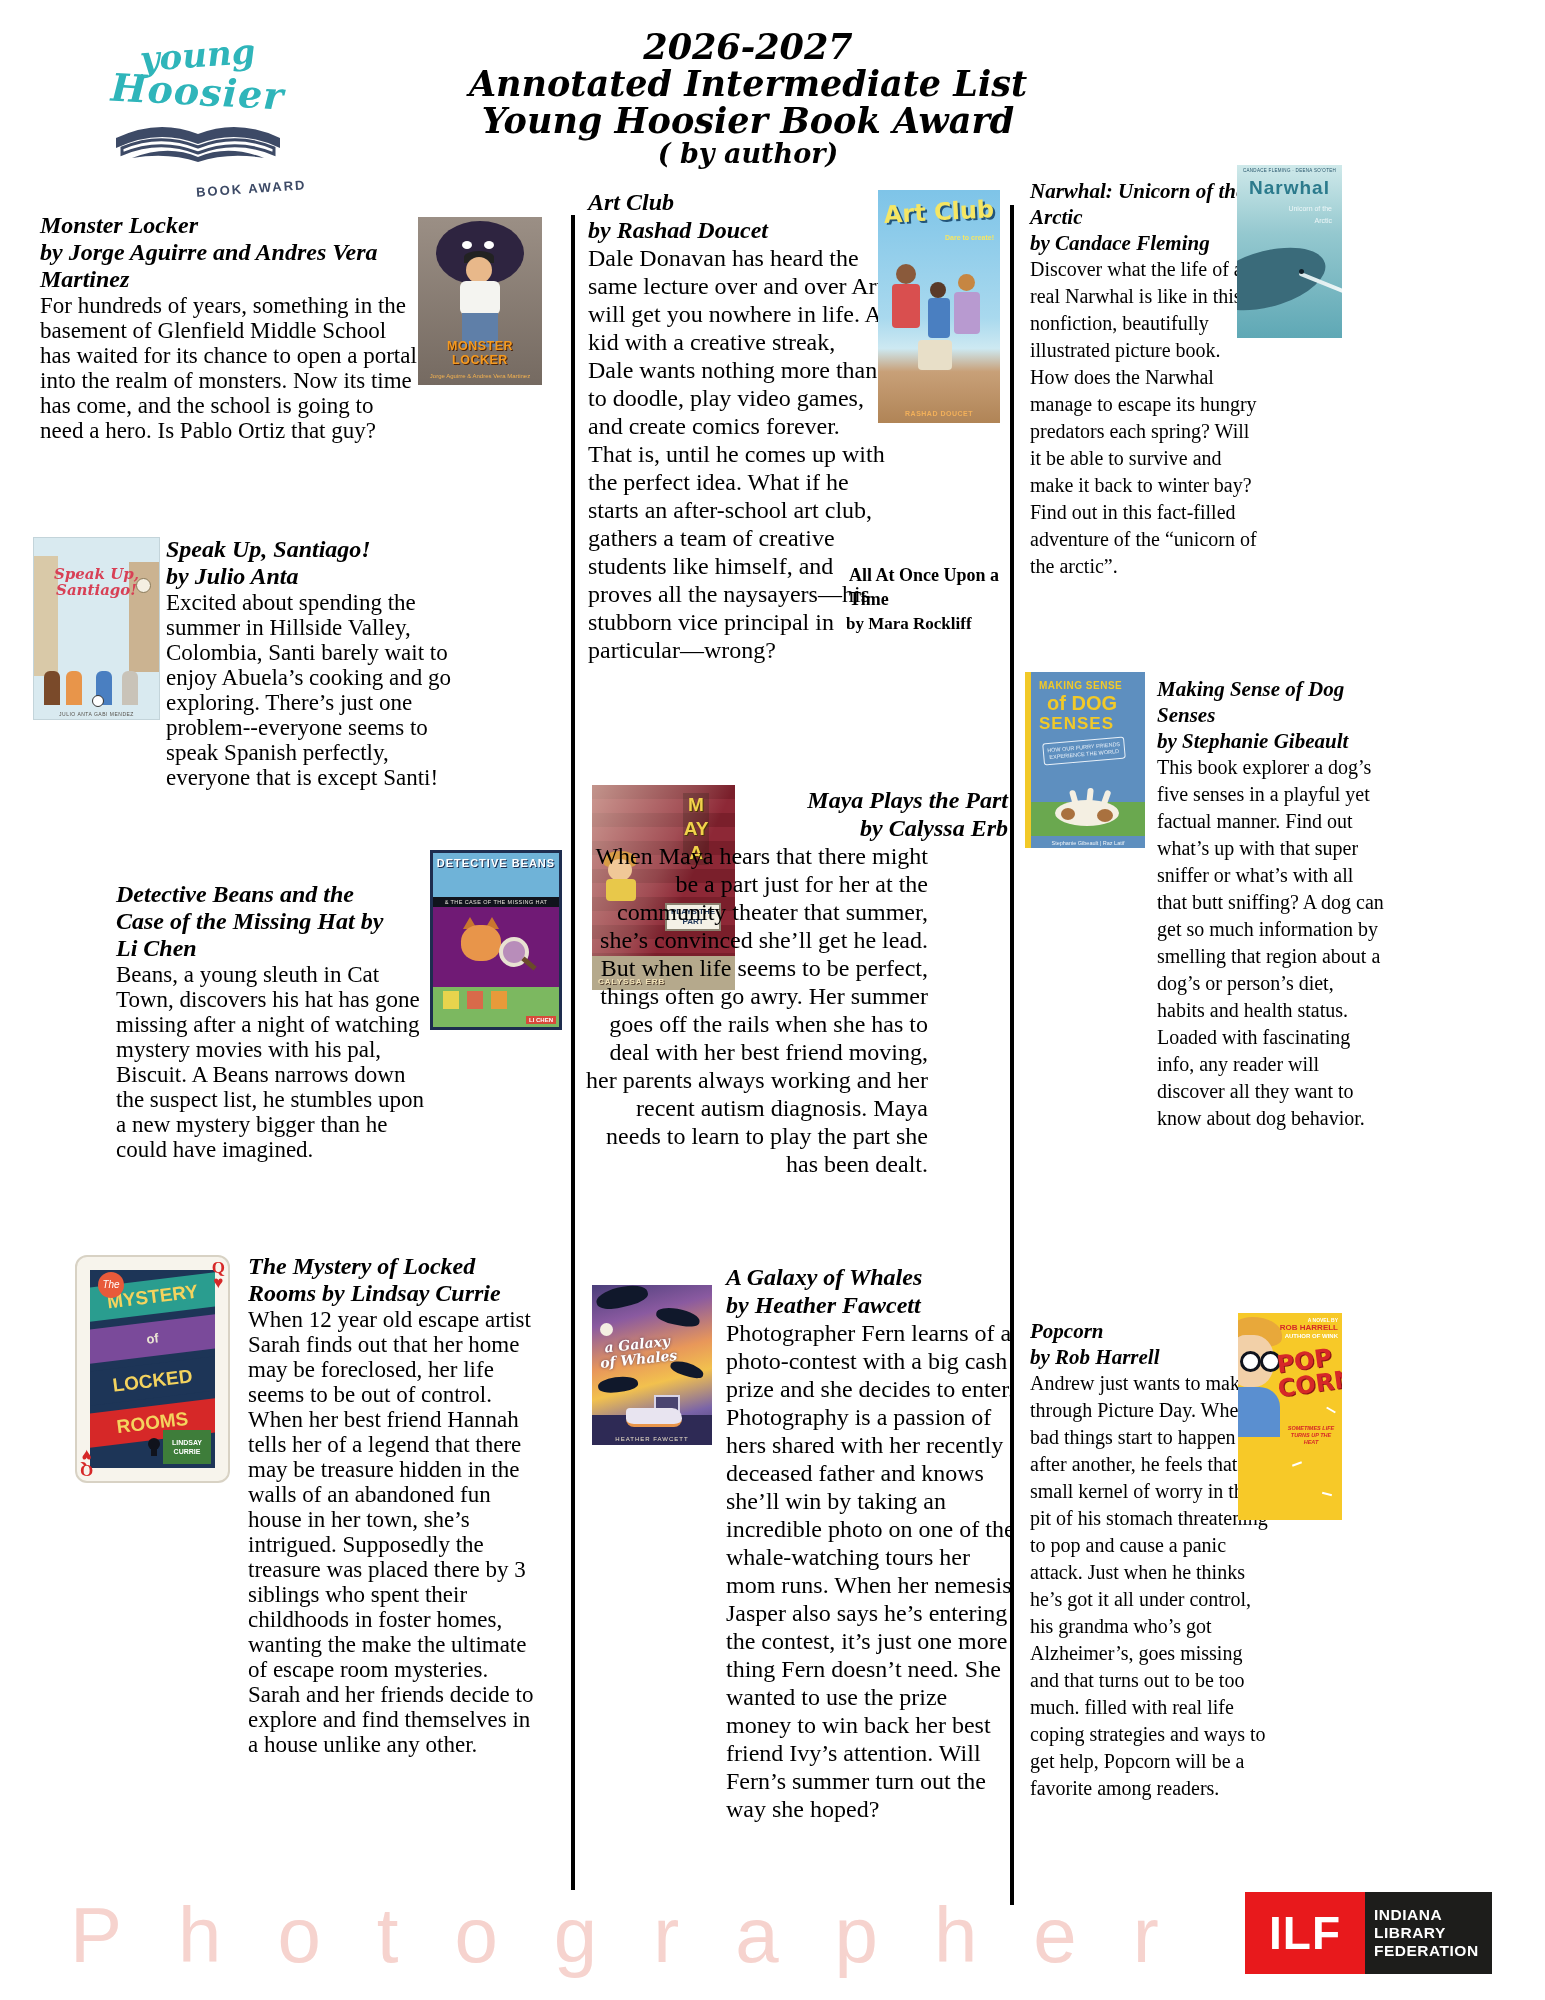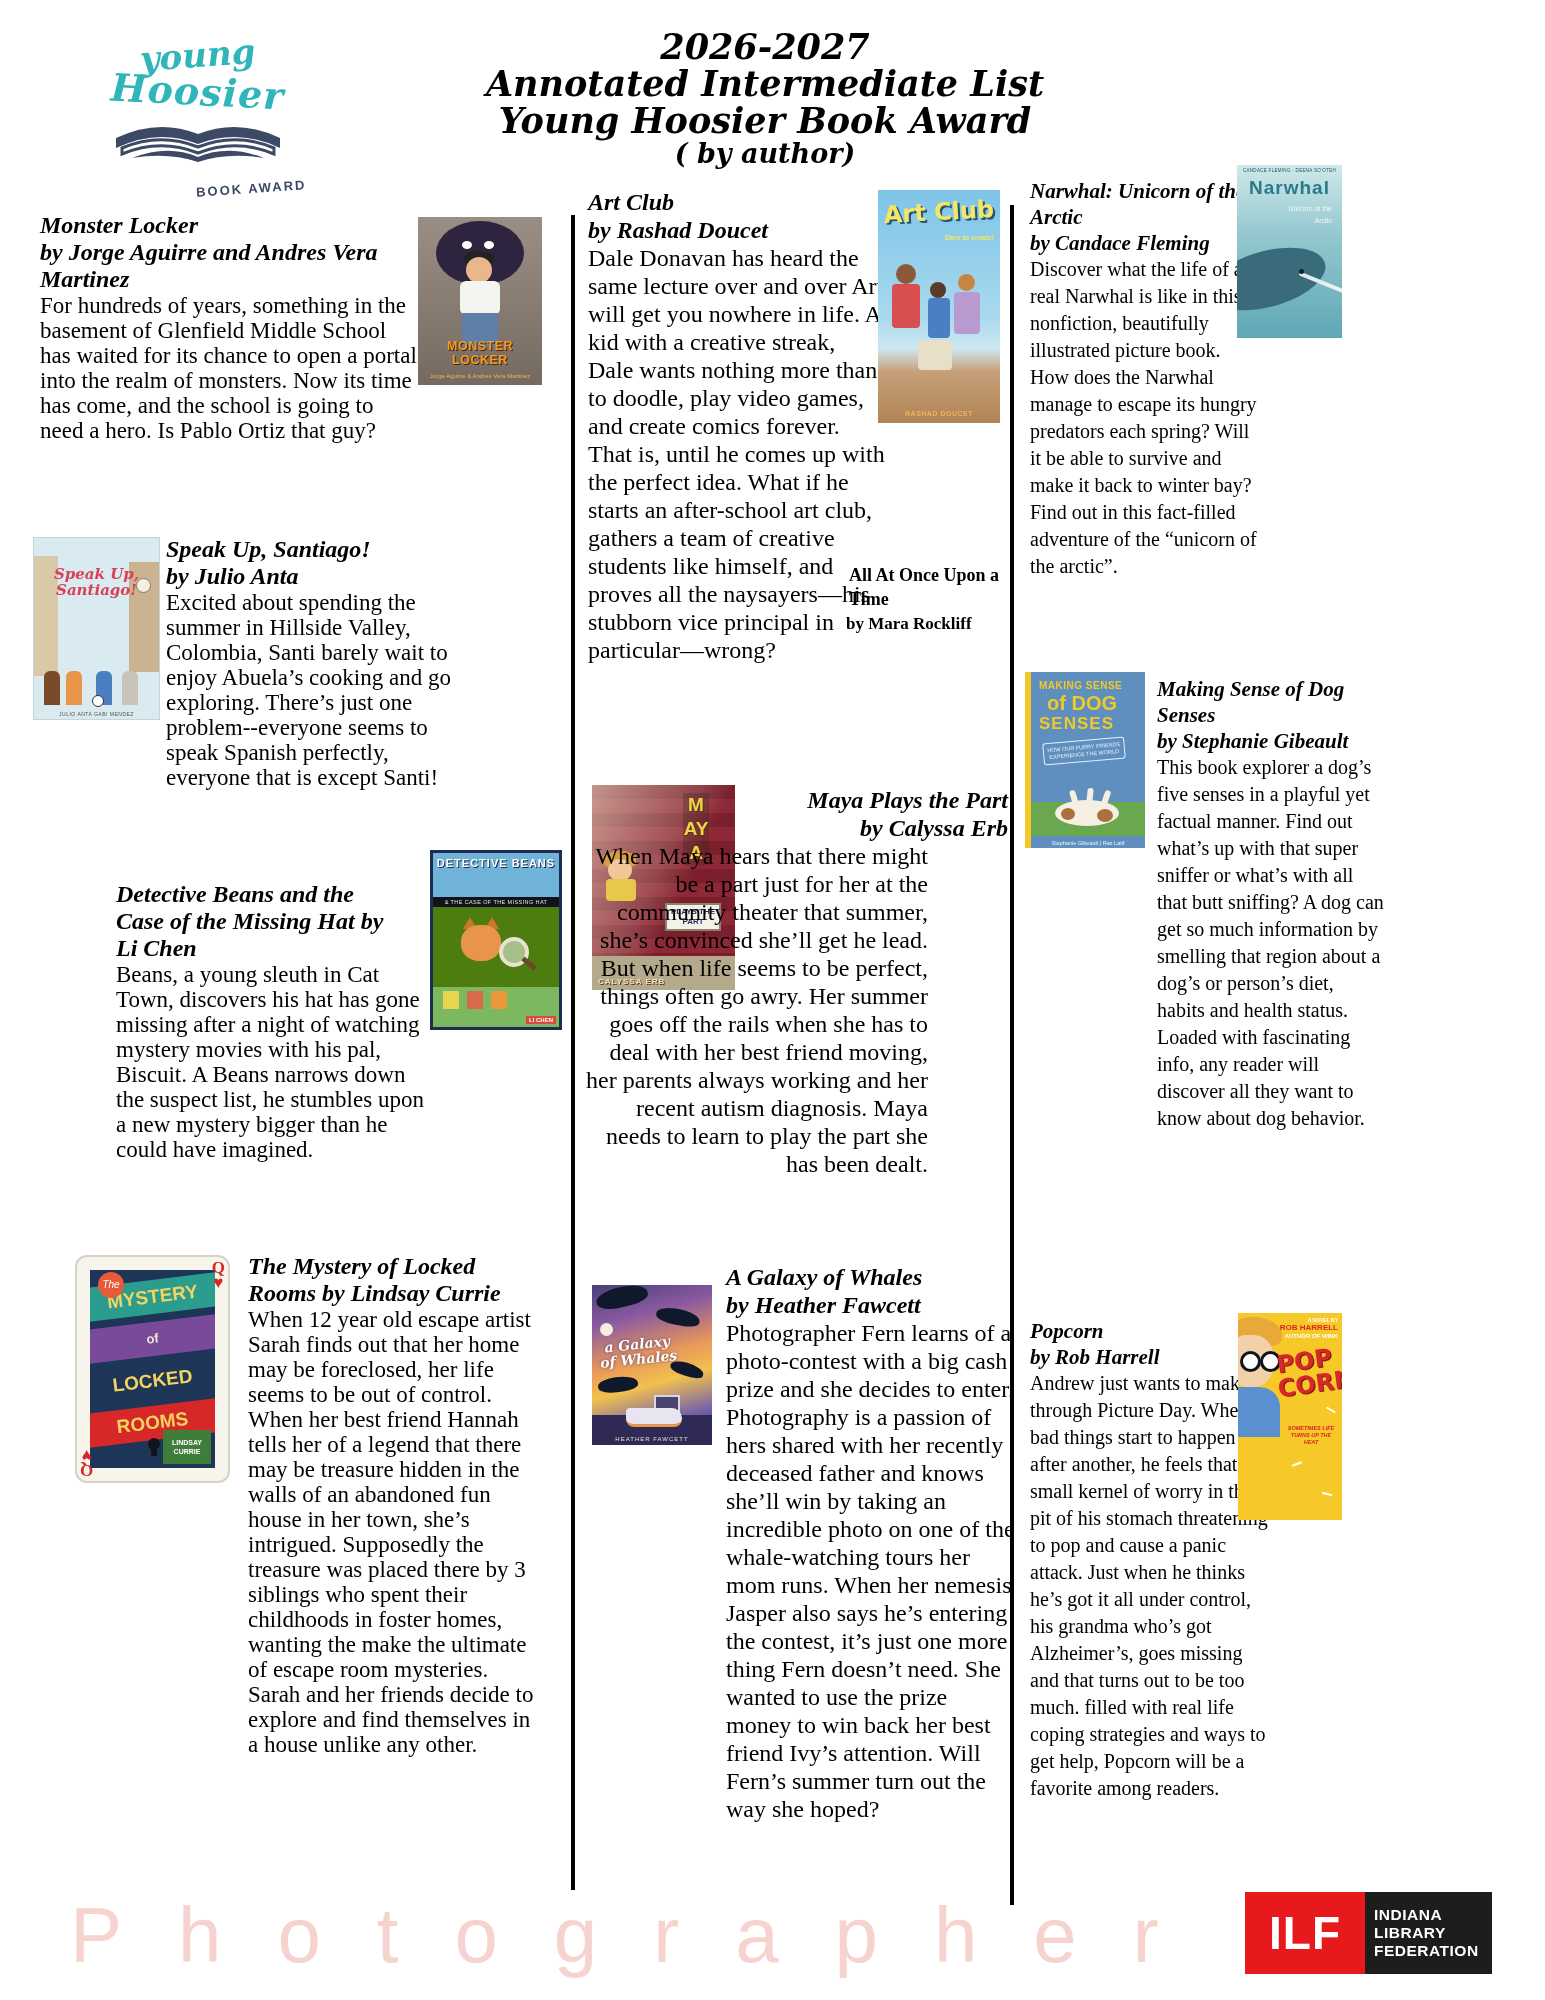--- a/index.html
+++ b/index.html
@@ -9,21 +9,21 @@
   
   .logo{position:absolute;left:100px;top:38px;width:195px;height:160px;text-align:center;}
   .logo-young{font-family:"DejaVu Serif",serif;font-weight:bold;font-style:italic;
               color:#2fb5ba;font-size:34px;line-height:34px;transform:rotate(-4deg);}
   .logo-hoosier{font-family:"DejaVu Serif",serif;font-weight:bold;font-style:italic;
               color:#2fb5ba;font-size:38px;line-height:40px;transform:rotate(3deg);letter-spacing:1px;}
   .logo-book{display:block;margin:2px auto 0;}
   .logo-award{position:absolute;right:-12px;bottom:2px;font-family:"Liberation Sans",sans-serif;
               font-weight:bold;font-size:13px;letter-spacing:2px;color:#3d4a66;transform:rotate(-4deg);}
 
-  .main-title{position:absolute;left:455px;top:28px;width:620px;text-align:center;
+  .main-title{position:absolute;left:438px;top:28px;width:620px;text-align:center;
               font-family:"DejaVu Serif",serif;font-weight:bold;font-style:italic;}
   .mt-line{font-size:35px;line-height:37px;}
   .mt-sub{font-size:27px;line-height:30px;}
 
   
   .divider{position:absolute;width:4px;background:#000;}
   #div1{left:571px;top:215px;height:1675px;}
   #div2{left:1010px;top:205px;height:1700px;}
 
   
@@ -78,21 +78,21 @@
   #c1 .bldg-l{position:absolute;left:0;top:18px;width:24px;height:120px;background:#d9c9a8;}
   #c1 .bldg-r{position:absolute;right:0;top:24px;width:30px;height:110px;background:#cbb391;}
   #c1 .clock{position:absolute;right:8px;top:40px;width:13px;height:13px;background:#f4efe2;border-radius:50%;border:1px solid #8a7a5a;}
   #c1 .su-title{position:absolute;left:0;top:28px;width:100%;text-align:center;font-weight:bold;
                 font-size:15px;line-height:16px;color:#d84055;font-family:"DejaVu Serif",serif;font-style:italic;}
   #c1 .kid{position:absolute;bottom:14px;width:16px;height:34px;border-radius:6px 6px 0 0;}
   #c1 .ball{position:absolute;bottom:12px;left:58px;width:10px;height:10px;background:#fff;border:1px solid #333;border-radius:50%;}
   #c1 .su-authors{position:absolute;left:0;bottom:2px;width:100%;text-align:center;font-size:5px;color:#55504a;letter-spacing:.5px;}
 
   
-  #c2{left:430px;top:850px;width:132px;height:180px;border:3px solid #1e2d4f;box-sizing:border-box;background:#4d7c0f;}
+  #c2{left:430px;top:850px;width:132px;height:180px;border:3px solid #1e2d4f;box-sizing:border-box;background:#701a75;}
   #c2 .db-top{position:absolute;left:0;top:0;width:100%;height:44px;background:#6fb3d8;text-align:center;}
   #c2 .db-t1{font-weight:bold;font-size:11px;color:#fff;letter-spacing:1px;margin-top:4px;text-shadow:1px 1px 0 #1e2d4f;}
   #c2 .db-band{position:absolute;left:0;top:44px;width:100%;background:#10131c;color:#e8e4da;
                font-size:5.5px;text-align:center;line-height:10px;letter-spacing:.4px;}
   #c2 .cat{position:absolute;left:28px;top:72px;width:40px;height:36px;background:#e8954a;border-radius:45%;}
   #c2 .cat-ear{position:absolute;width:0;height:0;border-left:7px solid transparent;border-right:7px solid transparent;border-bottom:12px solid #c9762e;top:64px;}
   #c2 .mag{position:absolute;left:66px;top:84px;width:22px;height:22px;border:4px solid #e8e2d2;border-radius:50%;background:rgba(255,255,255,.5);}
   #c2 .mag-h{position:absolute;left:88px;top:108px;width:16px;height:5px;background:#6a4a2a;transform:rotate(40deg);}
   #c2 .grass{position:absolute;left:0;bottom:0;width:100%;height:40px;background:#7cb860;}
   #c2 .house{position:absolute;bottom:18px;width:16px;height:18px;}

